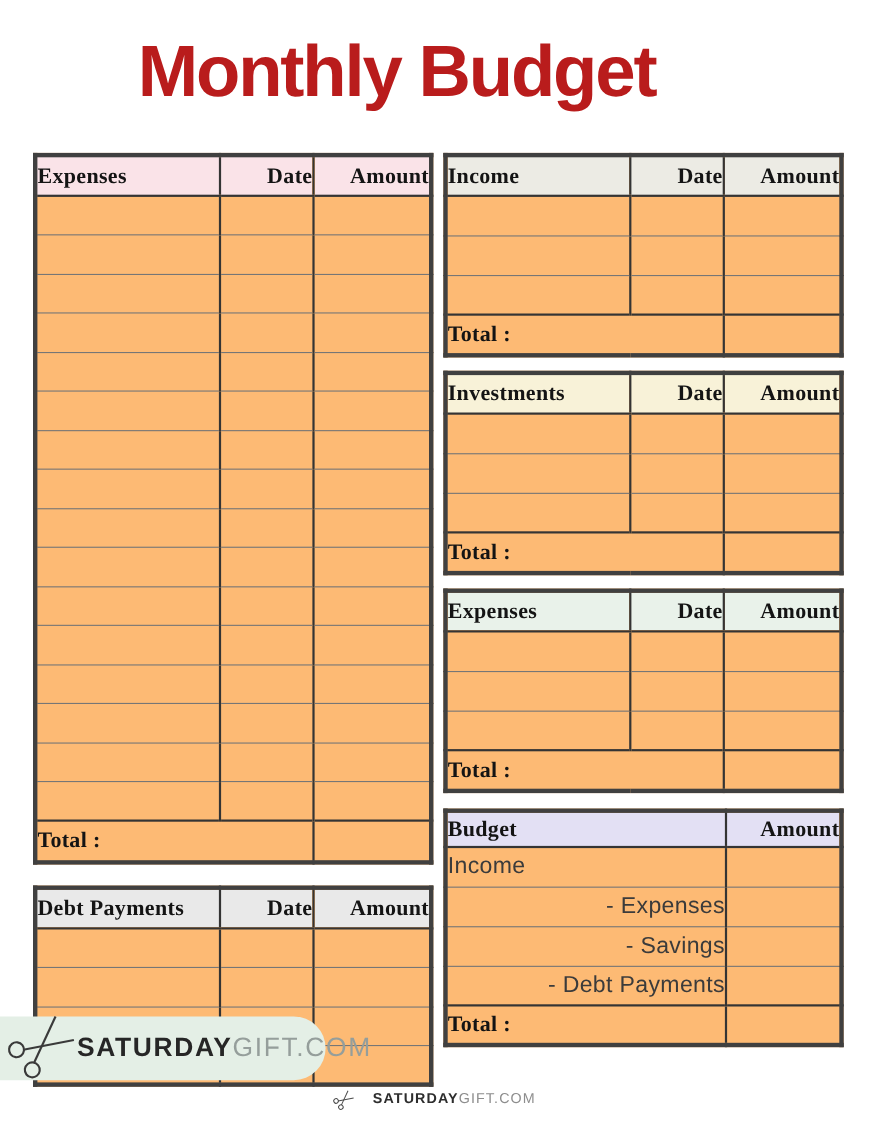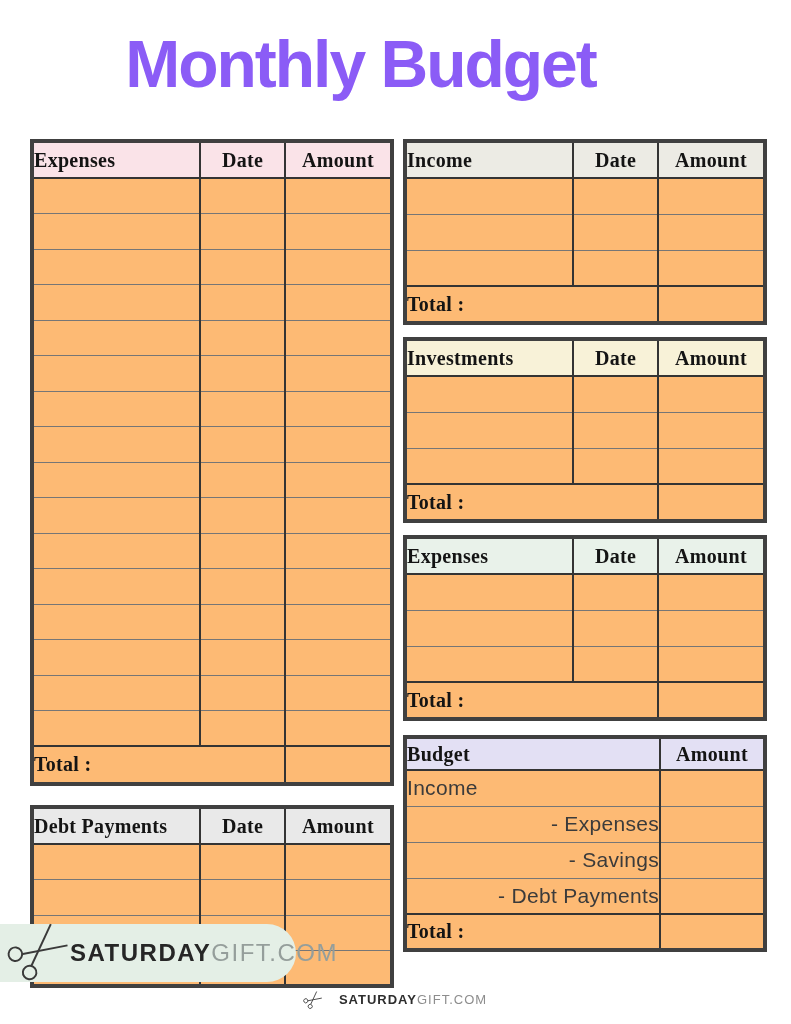--- a/index.html
+++ b/index.html
@@ -15,21 +15,21 @@
   .title {
     position: absolute;
     top: 26px;
     left: 0;
     width: 721px;
     text-align: center;
     font-family: "Liberation Sans", sans-serif;
     font-weight: 800;
     font-size: 66px;
     letter-spacing: -2px;
-    color: #8b5cf6;
+    color: #b91c1c;
   }
   
   table.tbl {
     position: absolute;
     border-collapse: collapse;
     table-layout: fixed;
     width: 360px;
     background: #fdba74;
     border: 4px solid #404040;
   }
@@ -42,21 +42,21 @@
   table.tbl thead th { border-bottom: 2px solid #343434; }
   table.tbl tfoot td { border-top: 2px solid #343434; }
   .hdr-label, .total-label {
     font-family: "Liberation Serif", serif;
     font-weight: 700;
     font-size: 20px;
     color: #141414;
     letter-spacing: 0.3px;
   }
   th.c1, td.total-cell { text-align: left; padding-left: 12px; }
-  th.cc { text-align: center; }
+  th.cc { text-align: right; }
   
   .tbl-expenses thead tr { height: 37px; }
   .tbl-expenses tbody tr { height: 35.5px; }
   .tbl-expenses tfoot tr { height: 38px; }
   .tbl-small thead tr { height: 37px; }
   .tbl-small tbody tr { height: 36px; }
   .tbl-small tfoot tr { height: 37px; }
   .tbl-debt thead tr { height: 37px; }
   .tbl-debt tbody tr { height: 35.5px; }
   .tbl-summary thead tr { height: 33px; }

